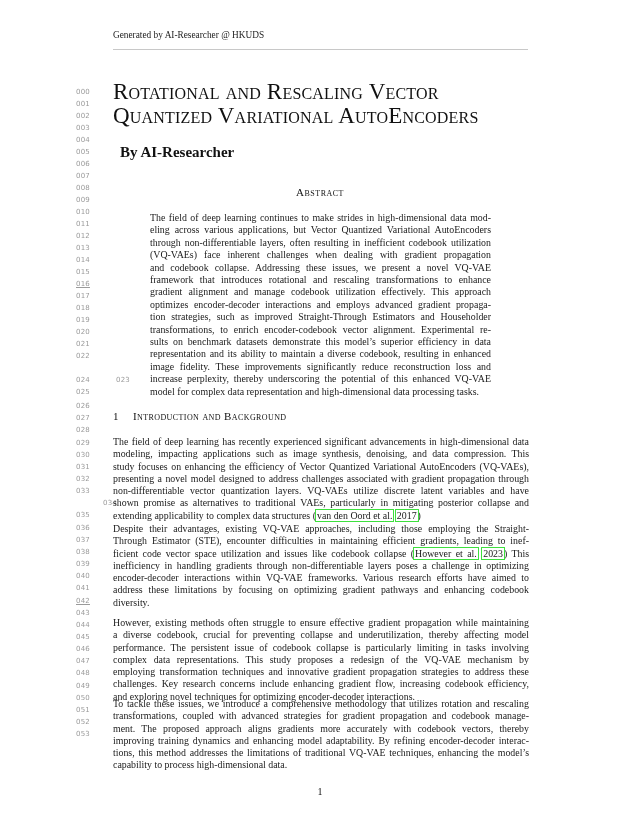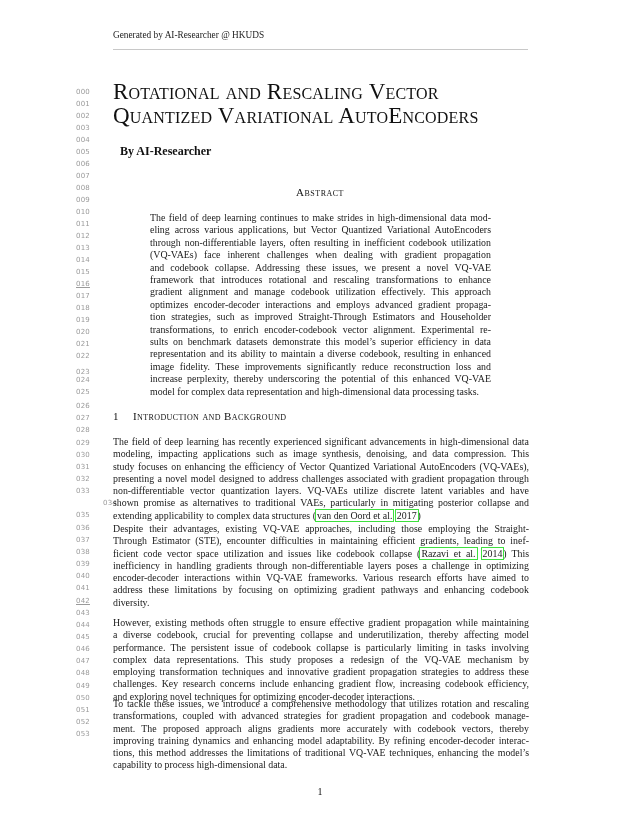--- a/index.html
+++ b/index.html
@@ -6,21 +6,21 @@
   body { width: 640px; height: 829px; position: relative; overflow: hidden;
          font-family: "Liberation Serif", "DejaVu Serif", serif; color: #1a1a1a; }
   .header { position: absolute; left: 113px; top: 30px; width: 415px; font-size: 9.3px; color: #222; }
   .header-rule { position: absolute; left: 113px; top: 49px; width: 415px; height: 1px; background: #c8c8c8; }
   .linenos { position: absolute; left: 60px; top: 0; width: 40px; }
   .lineno { position: absolute; left: 16px; font-family: "DejaVu Sans", "Liberation Sans", sans-serif;
             font-size: 7px; color: #9a9a9a; letter-spacing: 0.2px; }
   .title { position: absolute; left: 113px; top: 80px; font-size: 23px; line-height: 24px;
            color: #111; font-variant: small-caps; letter-spacing: 0.2px; }
   .title span { display: block; }
-  .author { position: absolute; left: 120px; top: 144px; font-size: 12px; font-weight: bold; color: #111; }
+  .author { position: absolute; left: 120px; top: 144px; font-size: 15px; font-weight: bold; color: #111; }
   .abstract-heading { position: absolute; left: 0; width: 640px; top: 186px; text-align: center;
                       font-size: 11px; font-variant: small-caps; letter-spacing: 0.5px; color: #111; }
   .abstract { position: absolute; left: 150px; top: 212px; width: 341px; font-size: 9.9px;
               line-height: 12.4px; text-align: justify; color: #1a1a1a; }
   .abstract .ln, .para .ln { display: block; text-align: justify; text-align-last: justify; white-space: nowrap; }
   .abstract .ln.last, .para .ln.last { text-align-last: left; }
   .section { position: absolute; left: 113px; top: 410px; font-size: 11px; color: #111;
              font-variant: small-caps; letter-spacing: 0.4px; }
   .section .num { display: inline-block; width: 20px; }
   .para { position: absolute; left: 113px; width: 416px; font-size: 9.9px; line-height: 12.3px; color: #1a1a1a; }
@@ -50,21 +50,21 @@
     <span class="lineno" style="top: 244px;">013</span>
     <span class="lineno" style="top: 256px;">014</span>
     <span class="lineno" style="top: 268px;">015</span>
     <span class="lineno" style="top: 280px; text-decoration: underline;">016</span>
     <span class="lineno" style="top: 292px;">017</span>
     <span class="lineno" style="top: 304px;">018</span>
     <span class="lineno" style="top: 316px;">019</span>
     <span class="lineno" style="top: 328px;">020</span>
     <span class="lineno" style="top: 340px;">021</span>
     <span class="lineno" style="top: 352px;">022</span>
-    <span class="lineno" style="top: 368px;">023</span>
+    <span class="lineno" style="top: 376px; margin-left: 40px;">023</span>
     <span class="lineno" style="top: 376px;">024</span>
     <span class="lineno" style="top: 388px;">025</span>
     <span class="lineno" style="top: 402px;">026</span>
     <span class="lineno" style="top: 414px;">027</span>
     <span class="lineno" style="top: 426px;">028</span>
     <span class="lineno" style="top: 439px;">029</span>
     <span class="lineno" style="top: 451px;">030</span>
     <span class="lineno" style="top: 463px;">031</span>
     <span class="lineno" style="top: 475px;">032</span>
     <span class="lineno" style="top: 487px;">033</span>
@@ -130,21 +130,21 @@
       <span class="ln">shown promise as alternatives to traditional VAEs, particularly in mitigating posterior collapse and</span>
     </div>
   <span class="ln last"><span>extending applicability to complex data structures (</span><a class="cite">van den Oord et al.</a> <a class="cite">2017</a><span>)</span></span>
 </div>
 
 <div class="para" style="top:523px">
   <div id="p1lines">
       <span class="ln">Despite their advantages, existing VQ-VAE approaches, including those employing the Straight-</span>
       <span class="ln">Through Estimator (STE), encounter difficulties in maintaining efficient gradients, leading to inef-</span>
     </div>
-  <span class="ln"><span>ficient code vector space utilization and issues like codebook collapse (</span><a class="cite">Razavi et al.</a> <a class="cite">2014</a><span>) This</span></span>
+  <span class="ln"><span>ficient code vector space utilization and issues like codebook collapse (</span><a class="cite">However et al.</a> <a class="cite">2023</a><span>) This</span></span>
   <div id="p1after">
       <span class="ln">inefficiency in handling gradients through non-differentiable layers poses a challenge in optimizing</span>
       <span class="ln">encoder-decoder interactions within VQ-VAE frameworks. Various research efforts have aimed to</span>
       <span class="ln">address these limitations by focusing on optimizing gradient pathways and enhancing codebook</span>
       <span class="ln last">diversity.</span>
     </div>
 </div>
 
 <div class="para" style="top:617px">
   <div id="p2lines">

